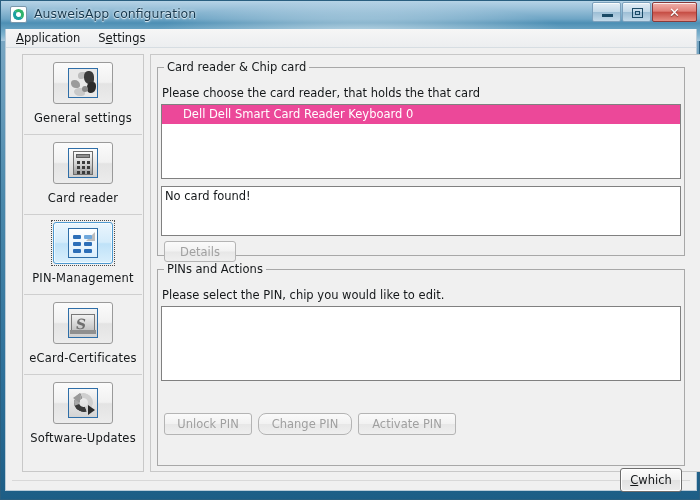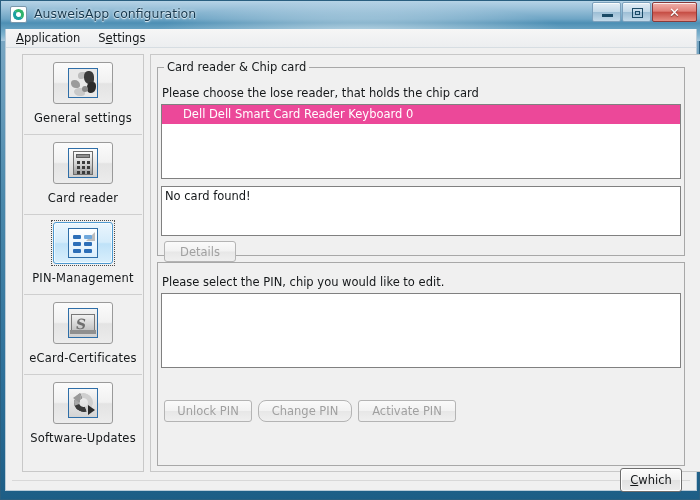--- a/index.html
+++ b/index.html
@@ -518,34 +518,35 @@
           <div class="side-label">Software-Updates</div>
         </div>
 
       </div>
 
       <div class="rightpane">
 
         <fieldset class="group grp-reader">
           <legend>Card reader &amp; Chip card</legend>
 
-          <div class="hint" style="left:4px; top:12px;">Please choose the lose reader, that holds the chip card</div>
+          <div class="hint" style="left:4px; top:12px;">Please choose the card reader, that holds the that card</div>
 
           <div class="listbox" style="left:3px; top:30px; width:520px; height:75px;">
             <div class="lb-row-selected">Dell Dell Smart Card Reader Keyboard 0</div>
           </div>
 
           <div class="listbox" style="left:3px; top:112px; width:520px; height:50px;">
             <div class="tb-text">No card found!</div>
           </div>
 
           <div class="btn" style="left:6px; top:167px; width:72px; height:21px;">Details</div>
         </fieldset>
 
         <fieldset class="group grp-pins">
+          <legend>PINs and Actions</legend>
 
           <div class="hint" style="left:4px; top:12px;">Please select the PIN, chip you would like to edit.</div>
 
           <div class="listbox" style="left:3px; top:30px; width:520px; height:75px;"></div>
 
           <div class="btn" style="left:6px; top:137px; width:88px; height:22px;">Unlock PIN</div>
           <div class="btn" style="left:100px; top:137px; width:94px; height:22px;border-radius:8px;">Change PIN</div>
           <div class="btn" style="left:200px; top:137px; width:98px; height:22px;">Activate PIN</div>
         </fieldset>
 

